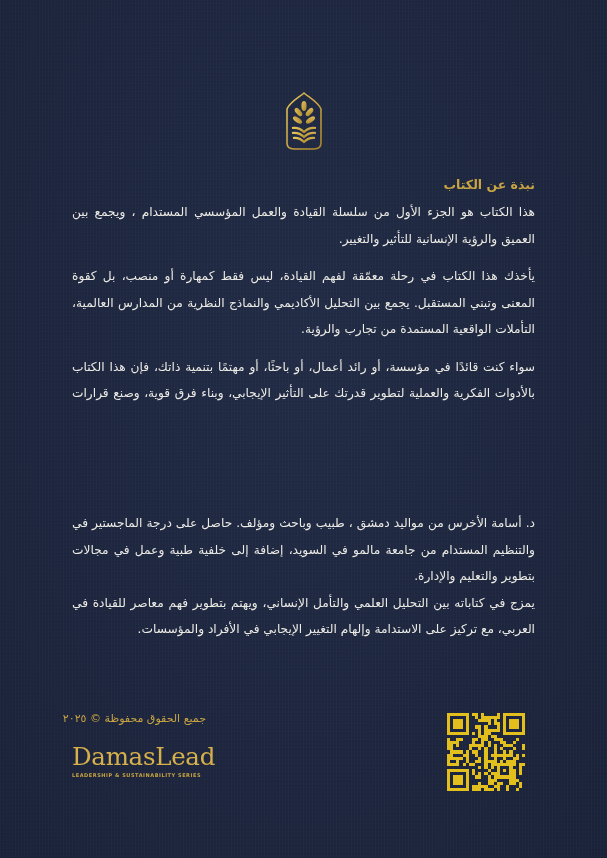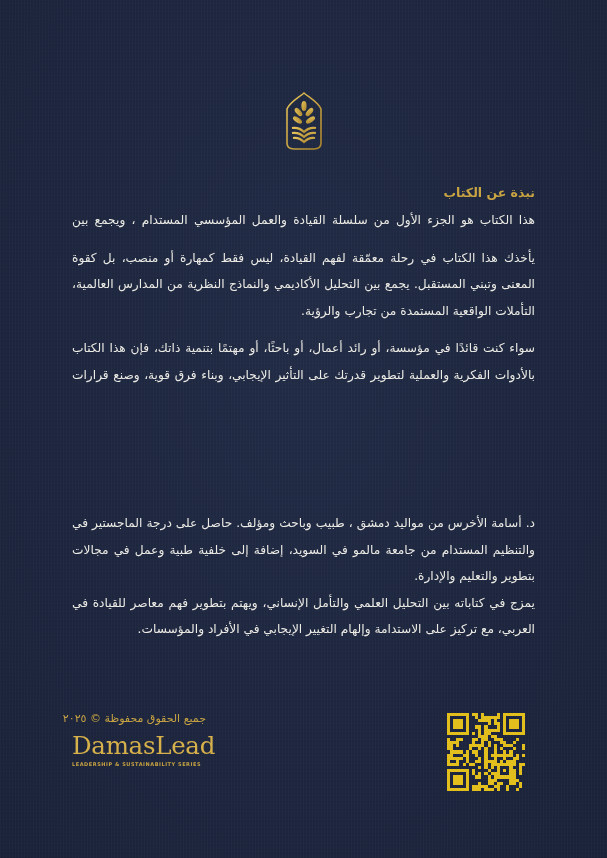--- a/index.html
+++ b/index.html
@@ -13,42 +13,42 @@
       position: relative;
       font-family: "DejaVu Sans", sans-serif;
     }
     .page { position: absolute; inset: 0; }
     .logo { position: absolute; left: 284px; top: 91px; width: 40px; height: 60px; }
     .section {
       position: absolute; right: 72px; width: 463px;
       direction: rtl; color: #ecebe5;
       font-size: 12.2px; line-height: 26.5px;
     }
-    .section.book { top: 180px; }
+    .section.book { top: 172px; }
     .section.author { top: 510px; }
     .heading {
       color: #c9a442; font-weight: bold; font-size: 12.5px;
       text-align: right; height: 27px;
     }
     .para { margin-top: 11px; }
     .para.first { margin-top: 0; }
     .line { white-space: nowrap; overflow: hidden; }
     .line.j { text-align: justify; text-align-last: justify; white-space: normal; height: 26.5px; }
     .line.l { text-align: right; }
     .footer-left {
       position: absolute; left: 72px; top: 710px; width: 134px;
     }
     .copyright {
       direction: rtl; text-align: right; color: #c9a442;
       font-size: 11px; line-height: 18px; white-space: nowrap;
     }
     .brand {
       font-family: "DejaVu Serif", serif; color: #d6b04a;
       font-size: 24.5px; line-height: 30px; letter-spacing: -0.3px;
-      margin-top: 3px; white-space: nowrap;
+      margin-top: 14px; white-space: nowrap;
     }
     .series {
       color: #c9a442; font-size: 5px; font-weight: bold;
       letter-spacing: 0.55px; white-space: nowrap; margin-top: 0px;
     }
     .qr { position: absolute; left: 447px; top: 713px; width: 78px; height: 78px; }
   </style>
 </head>
 <body>
 
@@ -71,20 +71,21 @@
     <path d="M8 37 Q15 36 20 41 Q25 36 32 37" fill="none" stroke="url(#g1)" stroke-width="2.2"></path>
     <path d="M8 42 Q15 41 20 46 Q25 41 32 42" fill="none" stroke="url(#g1)" stroke-width="2.2"></path>
     <path d="M9 47 Q15 46 20 51 Q25 46 31 47" fill="none" stroke="url(#g1)" stroke-width="2.2"></path>
   </svg>
 
   <section class="section book">
     <div class="heading">نبذة عن الكتاب</div>
 
     <div class="para first">
       <div class="line j">هذا الكتاب هو الجزء الأول من سلسلة القيادة والعمل المؤسسي المستدام ، ويجمع بين التحليل العلمي</div>
+      <div class="line l">العميق والرؤية الإنسانية للتأثير والتغيير.</div>
     </div>
 
     <div class="para">
       <div class="line j">يأخذك هذا الكتاب في رحلة معمّقة لفهم القيادة، ليس فقط كمهارة أو منصب، بل كقوة إنسانية تصنع</div>
       <div class="line j">المعنى وتبني المستقبل.  يجمع بين التحليل الأكاديمي والنماذج النظرية من المدارس العالمية، وبين</div>
       <div class="line l">التأملات الواقعية المستمدة من تجارب والرؤية.</div>
     </div>
 
     <div class="para">
       <div class="line j">سواء كنت قائدًا في مؤسسة، أو رائد أعمال، أو باحثًا، أو مهتمًا بتنمية ذاتك، فإن هذا الكتاب يمدّك</div>

